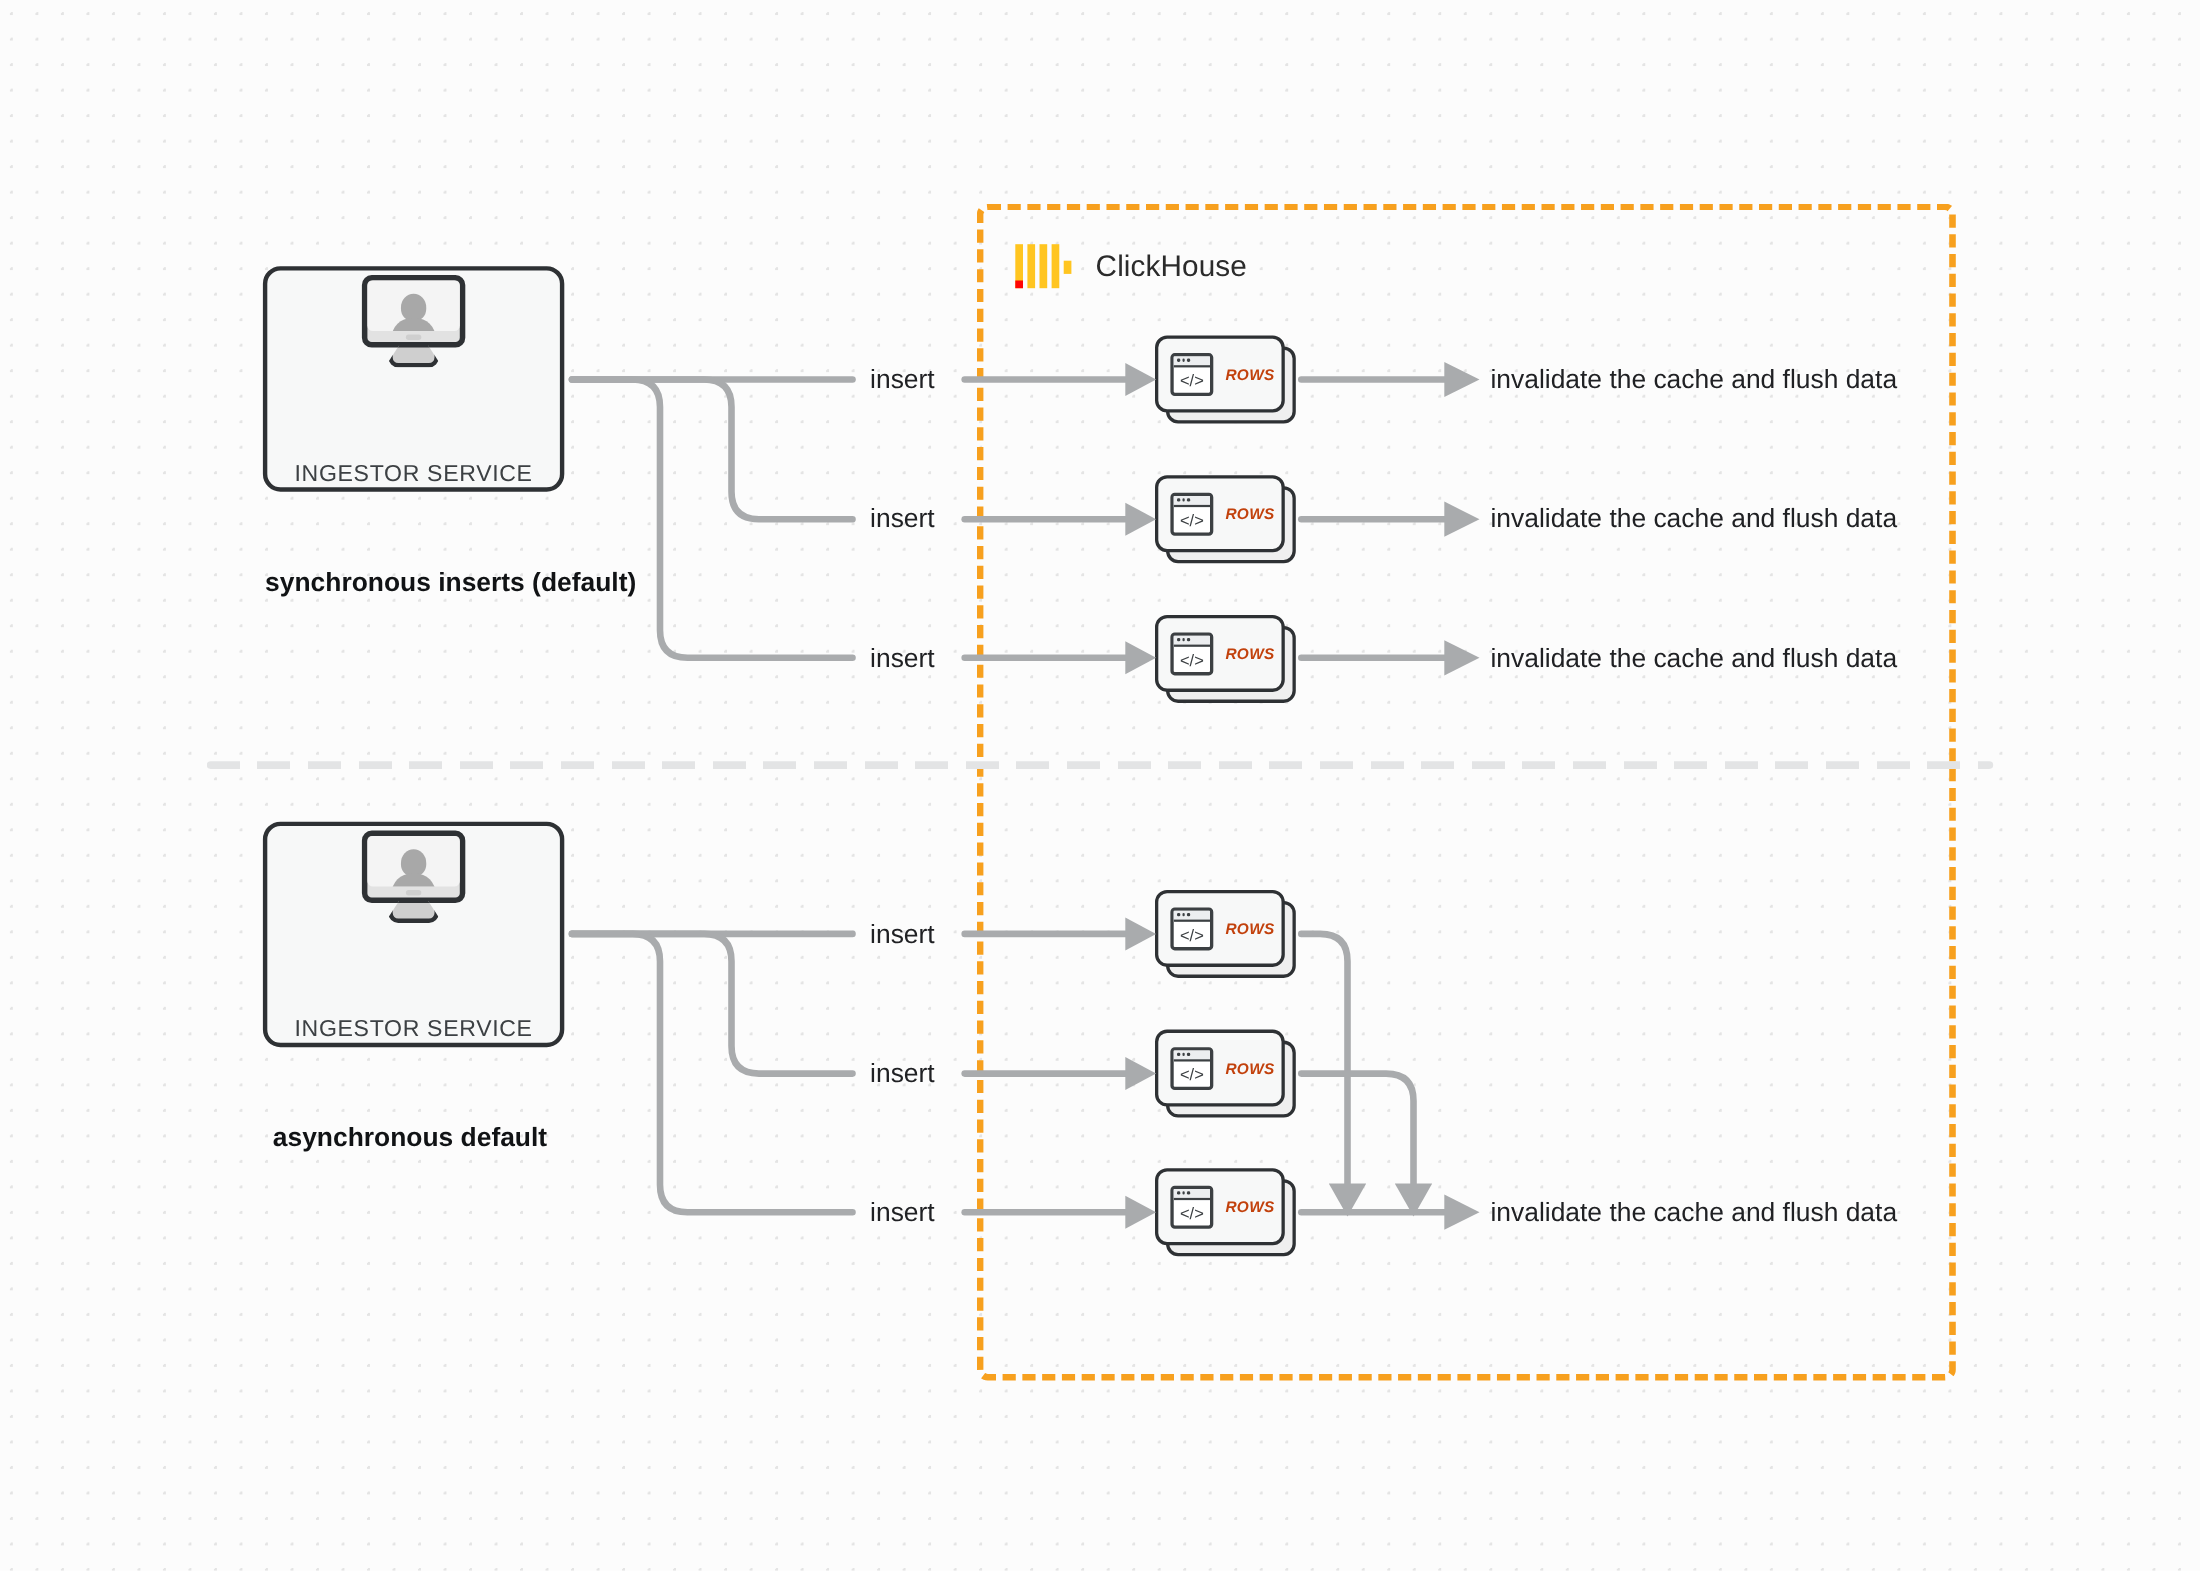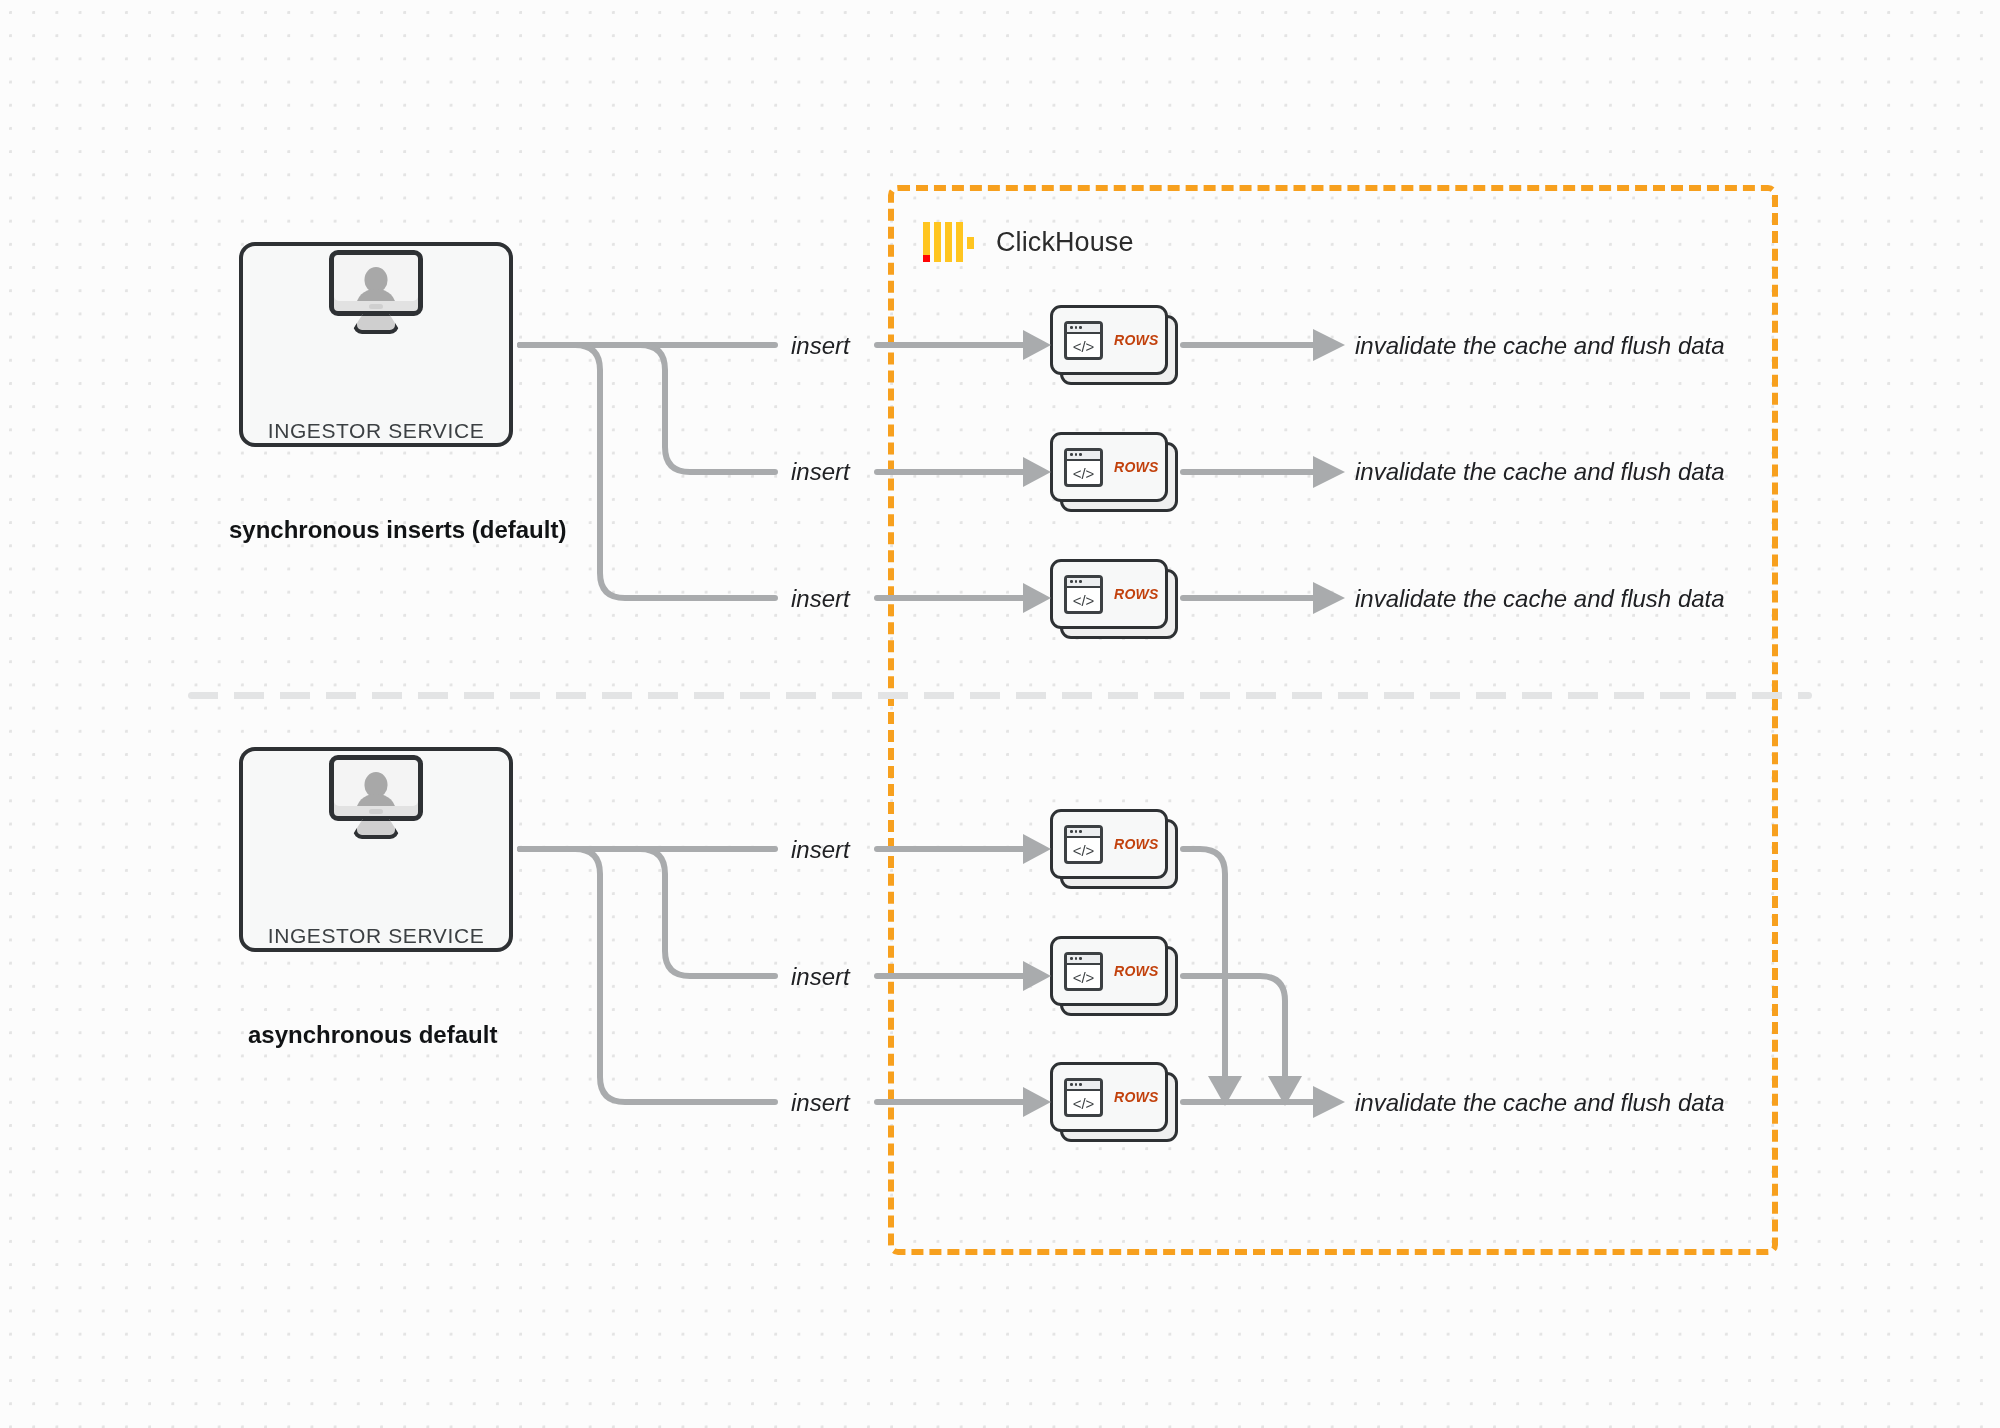--- a/index.html
+++ b/index.html
@@ -254,21 +254,20 @@
     color: #c2410c;
     letter-spacing: 0.3px;
   }
 
   
   .tag-label {
     position: absolute;
     font-size: 24px;
     color: #202124;
     white-space: nowrap;
-    font-style: italic;
   }
   .bold-label {
     position: absolute;
     font-size: 24px;
     font-weight: bold;
     color: #111315;
     white-space: nowrap;
   }
 
   
@@ -326,21 +325,21 @@
       <div class="clip">
         <div class="head"></div>
         <div class="body"></div>
       </div>
       <div class="notch"></div>
       <div class="stand"></div>
     </div>
     <div class="ingestor-label">INGESTOR SERVICE</div>
   </div>
 
-  <div class="bold-label" style="left:229px; top:516px;">synchronous inserts (default)</div>
+  <div class="bold-label" style="left:241px; top:516px;">synchronous inserts (default)</div>
 
   <div class="tag-label" style="left:791px; top:332px;">insert</div>
   <div class="tag-label" style="left:791px; top:458px;">insert</div>
   <div class="tag-label" style="left:791px; top:585px;">insert</div>
 
   <div class="rows-card" style="left:1050px; top:305px;">
     <div class="stack"></div>
     <div class="front">
       <span class="win">
         <span class="bar">

